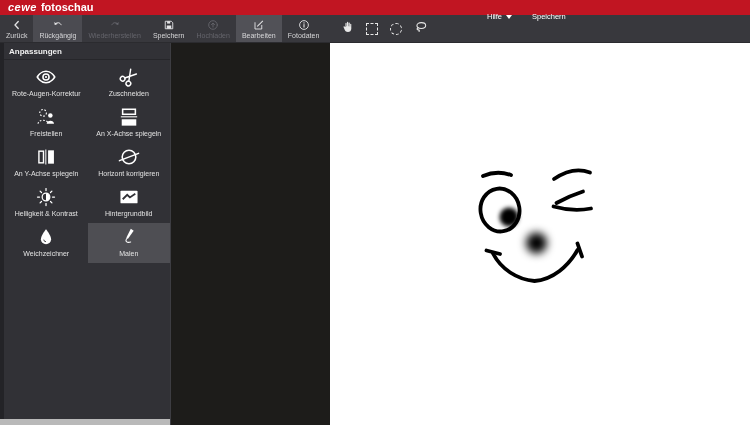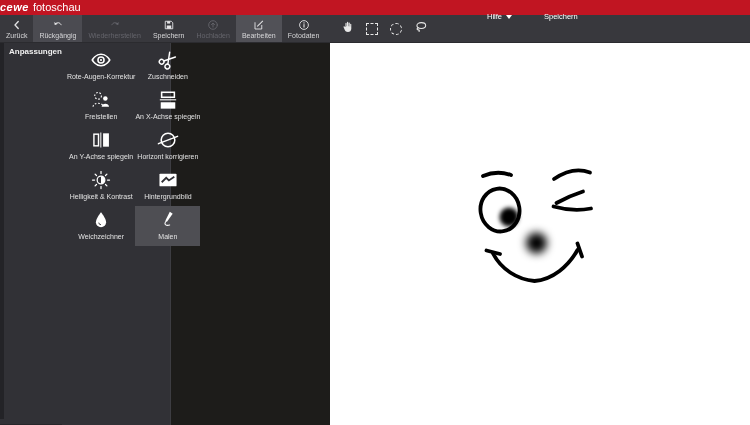--- a/index.html
+++ b/index.html
@@ -3,24 +3,24 @@
 <meta charset="utf-8">
 <style>
   * { margin:0; padding:0; box-sizing:border-box; }
   html,body { width:750px; height:425px; overflow:hidden; background:#fff;
               font-family:"Liberation Sans", sans-serif; }
   .app { width:750px; height:425px; display:flex; flex-direction:column; position:relative; }
 
   
   .titlebar { height:15px; background:#c11522; color:#fff; display:flex; align-items:center;
               position:relative; flex:0 0 auto; }
-  .logo { margin-left:0; font-size:11px; line-height:15px; display:flex; align-items:flex-start; }
+  .logo { margin-left:8px; font-size:11px; line-height:15px; display:flex; align-items:flex-start; }
   .logo-cewe { font-weight:bold; font-style:italic; letter-spacing:.5px; }
-  .logo-rest { margin-left:4px; font-weight:400; }
-  .titlebar-menu { position:absolute; left:487px; top:0; height:32px; display:flex; gap:32px; align-items:center;justify-content:flex-end; }
+  .logo-rest { margin-left:4px; font-weight:700; }
+  .titlebar-menu { position:absolute; left:487px; top:0; height:32px; display:flex; gap:20px; align-items:center;justify-content:flex-end; }
   .menu-item { font-size:7.5px; color:#fff; display:flex; align-items:center; gap:4px; cursor:default; }
   .chev-down { width:6px; height:4px; display:inline-block; margin-top:2px; }
 
   
   .toolbar { height:28px; background:#38383d; display:flex; align-items:stretch;
              border-bottom:1px solid #2b2b2f; flex:0 0 auto; }
   .tb-btn { display:flex; flex-direction:column; align-items:center; justify-content:center;
             padding:1px 6px 1px; color:#e4e4e6; min-width:30px; gap:1px; }
   .tb-btn .tb-icon { height:13px; display:flex; align-items:center; justify-content:center; }
   .tb-btn .tb-label { font-size:7px; white-space:nowrap; color:#d6d6d8; }
@@ -28,21 +28,21 @@
   .tb-btn.state-selected { background:#515157; }
   .tb-btn.state-disabled { color:#64646b; }
   .tb-btn.state-disabled .tb-label { color:#64646b; }
   .tb-icon svg { display:block; }
   .select-tools { display:flex; align-items:center; gap:12px; margin-left:16px; color:#e8e8e8; }
   .marquee { width:12px; height:12px; border:1.2px dashed #e8e8e8; }
   .marquee.ellipse { border-radius:50%; }
 
   
   .main { flex:1; display:flex; min-height:0; }
-  .sidebar { width:170px; background:#313136; position:relative; display:flex; flex-direction:row; flex:0 0 auto; }
+  .sidebar { width:170px; background:#313136; position:relative; display:flex; flex-direction:column; flex:0 0 auto; }
   .sidebar::before { content:""; position:absolute; left:0; top:0; bottom:6px; width:4px; background:#232327; }
   .sidebar-title { font-size:8px; font-weight:bold; color:#f0f0f0; padding:4px 0 3px 9px;
                    border-bottom:1px solid #26262a; }
   .tool-grid { display:grid; grid-template-columns:1fr 1fr; grid-auto-rows:40px; padding:3px 0 0 5px; flex:1; }
   .tool-cell { display:flex; flex-direction:column; align-items:center; padding-top:3px; gap:2px; }
   .tool-cell.selected { background:#4e4e53; }
   .tool-icon { height:22px; display:flex; align-items:center; justify-content:center; }
   .tool-icon svg { display:block; }
   .tool-label { font-size:7px; color:#e2e2e2; white-space:nowrap; }
   .sidebar-scrollbar { height:6px; background:#b9b9b9; flex:0 0 auto; }

